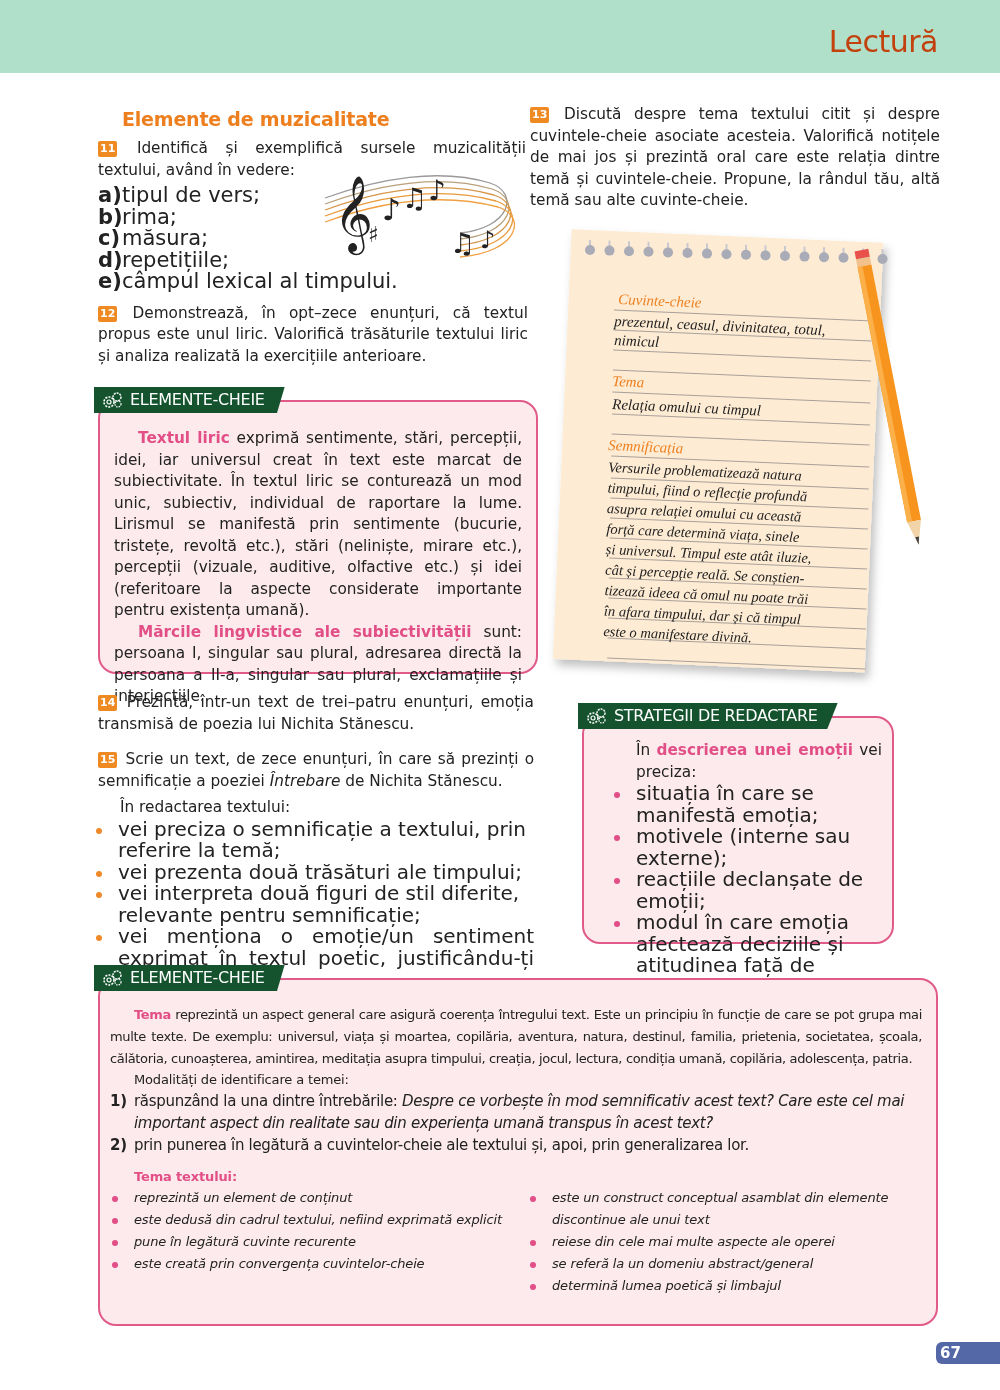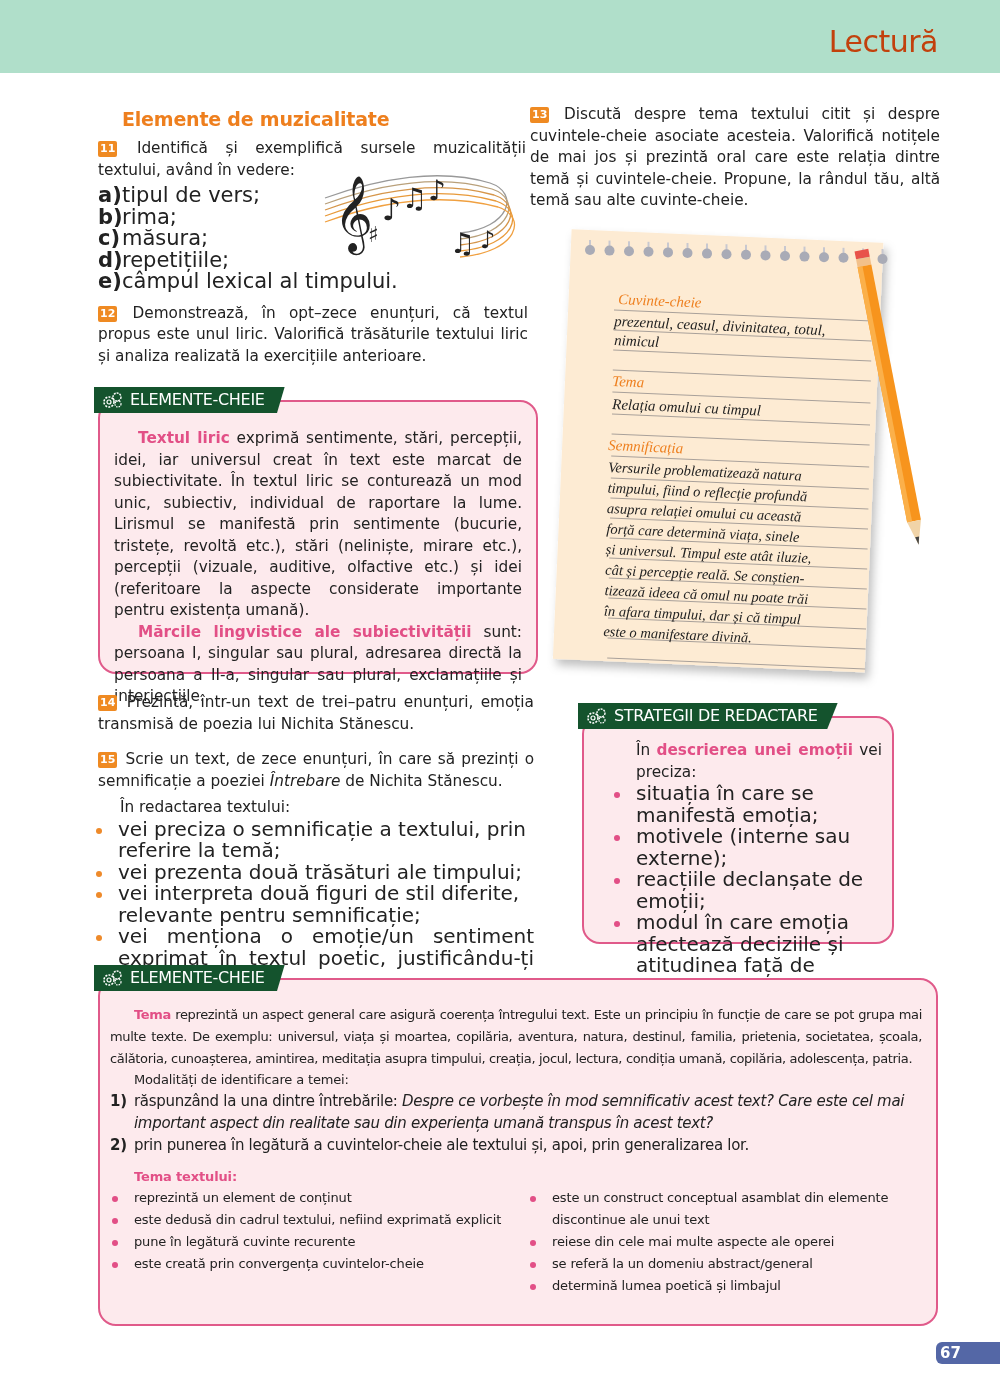--- a/index.html
+++ b/index.html
@@ -254,21 +254,21 @@
   <p style="padding-left:24px;">Modalități de identificare a temei:</p>
   <div style="display:flex; font-size:15px; line-height:21.8px; letter-spacing:-0.3px;">
     <b style="width:24px; flex:none;">1)</b>
     <span><span>răspunzând la una dintre întrebările: </span><i>Despre ce vorbește în mod semnificativ acest text? Care este cel mai important aspect din realitate sau din experiența umană transpus în acest text?</i></span>
   </div>
   <div style="display:flex; font-size:15px; line-height:21.8px; letter-spacing:-0.3px;">
     <b style="width:24px; flex:none;">2)</b>
     <span>prin punerea în legătură a cuvintelor-cheie ale textului și, apoi, prin generalizarea lor.</span>
   </div>
   <p class="hl" style="padding-left:24px; margin-top:9px;">Tema textului:</p>
-  <div style="display:flex; gap:18px;">
+  <div style="display:flex; gap:18px;font-style:italic;">
     <ul class="bullets pink-bullets" style="width:400px; margin-left:-4px;">
       <li>reprezintă un element de conținut</li>
       <li>este dedusă din cadrul textului, nefiind exprimată explicit</li>
       <li>pune în legătură cuvinte recurente</li>
       <li>este creată prin convergența cuvintelor-cheie</li>
     </ul>
     <ul class="bullets pink-bullets" style="width:390px;">
       <li>este un construct conceptual asamblat din elemente discontinue ale unui text</li>
       <li>reiese din cele mai multe aspecte ale operei</li>
       <li>se referă la un domeniu abstract/general</li>

